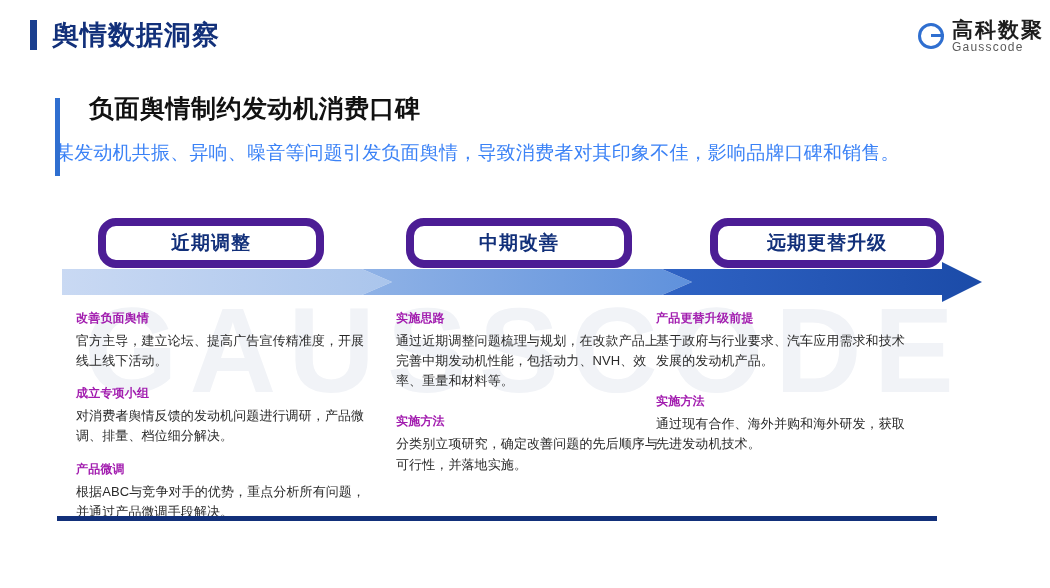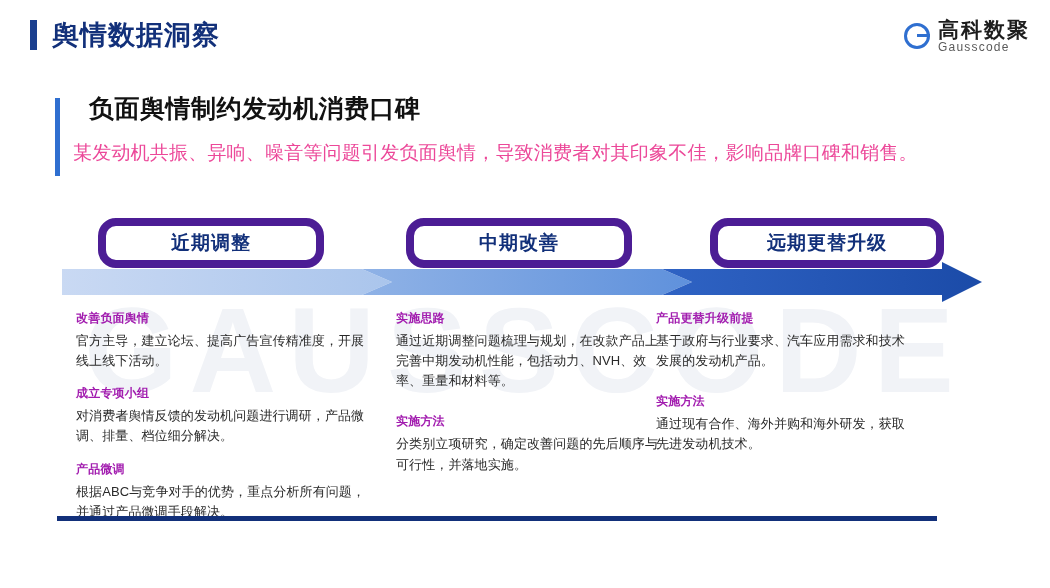--- a/index.html
+++ b/index.html
@@ -54,21 +54,21 @@
     position: absolute;
     left: 44px;
     top: 17px;
     font-size: 27px;
     font-weight: bold;
     color: #12307a;
     letter-spacing: 1px;
   }
   .logo {
     position: absolute;
-    right: 28px;
+    right: 14px;
     top: 14px;
     height: 44px;
     display: flex;
     align-items: center;
     gap: 8px;
   }
   .logo-mark {
     width: 26px;
     height: 26px;
     border-radius: 50%;
@@ -115,24 +115,23 @@
     background: #2f6fd0;
   }
   .main-title {
     margin-left: 34px;
     font-size: 25px;
     font-weight: bold;
     color: #111111;
     letter-spacing: 0.5px;
   }
   .sub-title {
-    margin-left: 18px;
     margin-top: 15px;
     font-size: 19px;
-    color: #ec4899;
+    color: #3b82f6;
     letter-spacing: 0.2px;
   }
 
   
   .stages {
     position: absolute;
     left: 80px;
     top: 218px;
     width: 900px;
     height: 42px;

